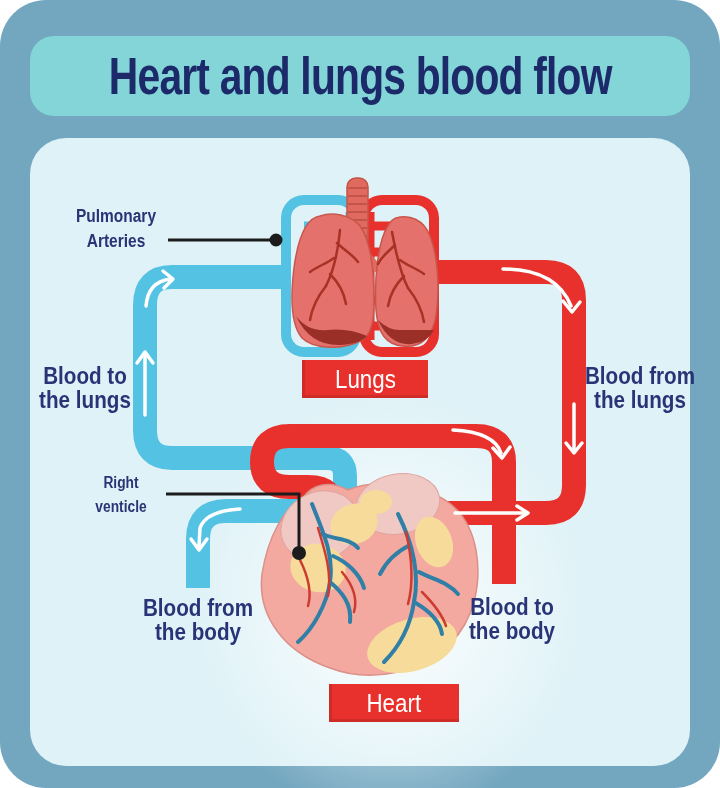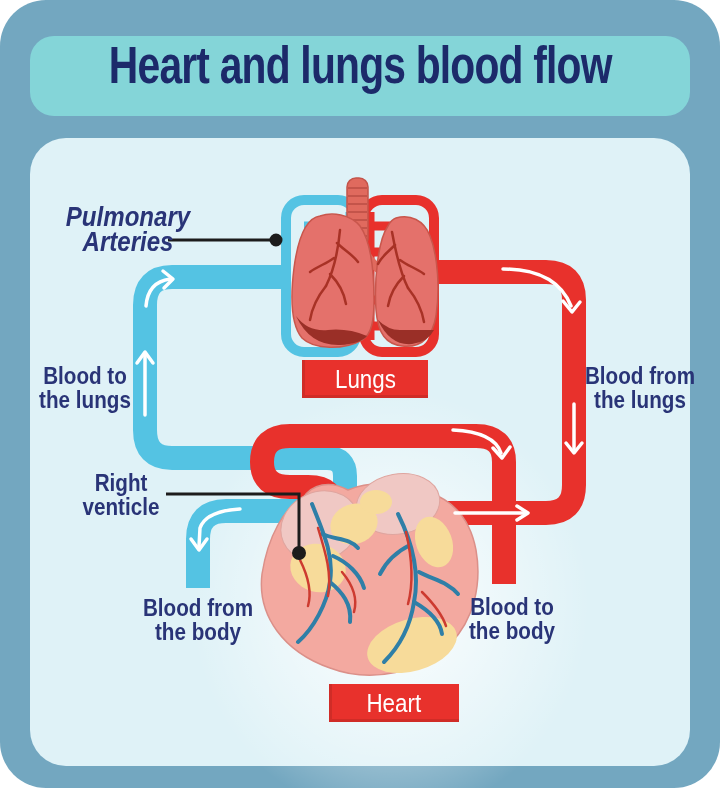--- a/index.html
+++ b/index.html
@@ -1,31 +1,31 @@
 <!DOCTYPE html>
 <html><head>
 <meta charset="utf-8">
 <style>
   html,body{margin:0;padding:0;background:#ffffff;}
   .stage{position:relative;width:720px;height:788px;background:#73a7c0;border-radius:46px;overflow:hidden;
          font-family:"Liberation Sans",sans-serif;}
   .title-bar{position:absolute;left:30px;top:36px;width:660px;height:80px;background:#84d5d8;border-radius:24px;
-             display:flex;justify-content:center;}
+             display:flex;align-items:center;justify-content:center;}
   .title-text{color:#1c2a6a;font-size:51px;font-weight:700;letter-spacing:-1px;transform:scaleX(0.8);white-space:nowrap;}
   .panel{position:absolute;left:30px;top:138px;width:660px;height:628px;background:#dff2f7;border-radius:36px;}
   .glow{position:absolute;left:160px;top:250px;width:400px;height:430px;
         background:radial-gradient(closest-side,rgba(255,255,255,0.95),rgba(255,255,255,0));}
   .diagram-svg{position:absolute;left:0;top:0;width:720px;height:788px;}
   .lbl{position:absolute;color:#293477;font-weight:700;text-align:center;}
   .cond{transform:scaleX(0.86);transform-origin:50% 50%;}
   .lbl span{display:block;}
-  .lbl-pulmonary{left:48px;top:204px;width:160px;font-size:28px;line-height:25px;font-style:italic;}
+  .lbl-pulmonary{left:36px;top:204px;width:160px;font-size:18px;line-height:25px;}
   .lbl-blood-to-lungs{left:5px;top:364px;width:160px;font-size:24px;line-height:24px;}
   .lbl-blood-from-lungs{left:560px;top:364px;width:160px;font-size:24px;line-height:24px;}
-  .lbl-right-venticle{left:41px;top:471px;width:160px;font-size:24px;line-height:24px;}
+  .lbl-right-venticle{left:41px;top:471px;width:160px;font-size:16px;line-height:24px;}
   .lbl-blood-from-body{left:108px;top:596px;width:180px;font-size:24px;line-height:24px;}
   .lbl-blood-to-body{left:432px;top:595px;width:160px;font-size:24px;line-height:24px;}
   .badge{position:absolute;background:#e8312c;color:#ffffff;font-weight:400;font-size:26px;
          display:flex;align-items:center;justify-content:center;box-shadow:inset 3px -3px 0 rgba(0,0,0,0.10);}
   .badge-lungs{left:302px;top:360px;width:126px;height:38px;}
   .badge-heart{left:302px;top:684px;width:130px;height:38px;margin-left:27px;}
 </style>
 </head>
 <body>
 

